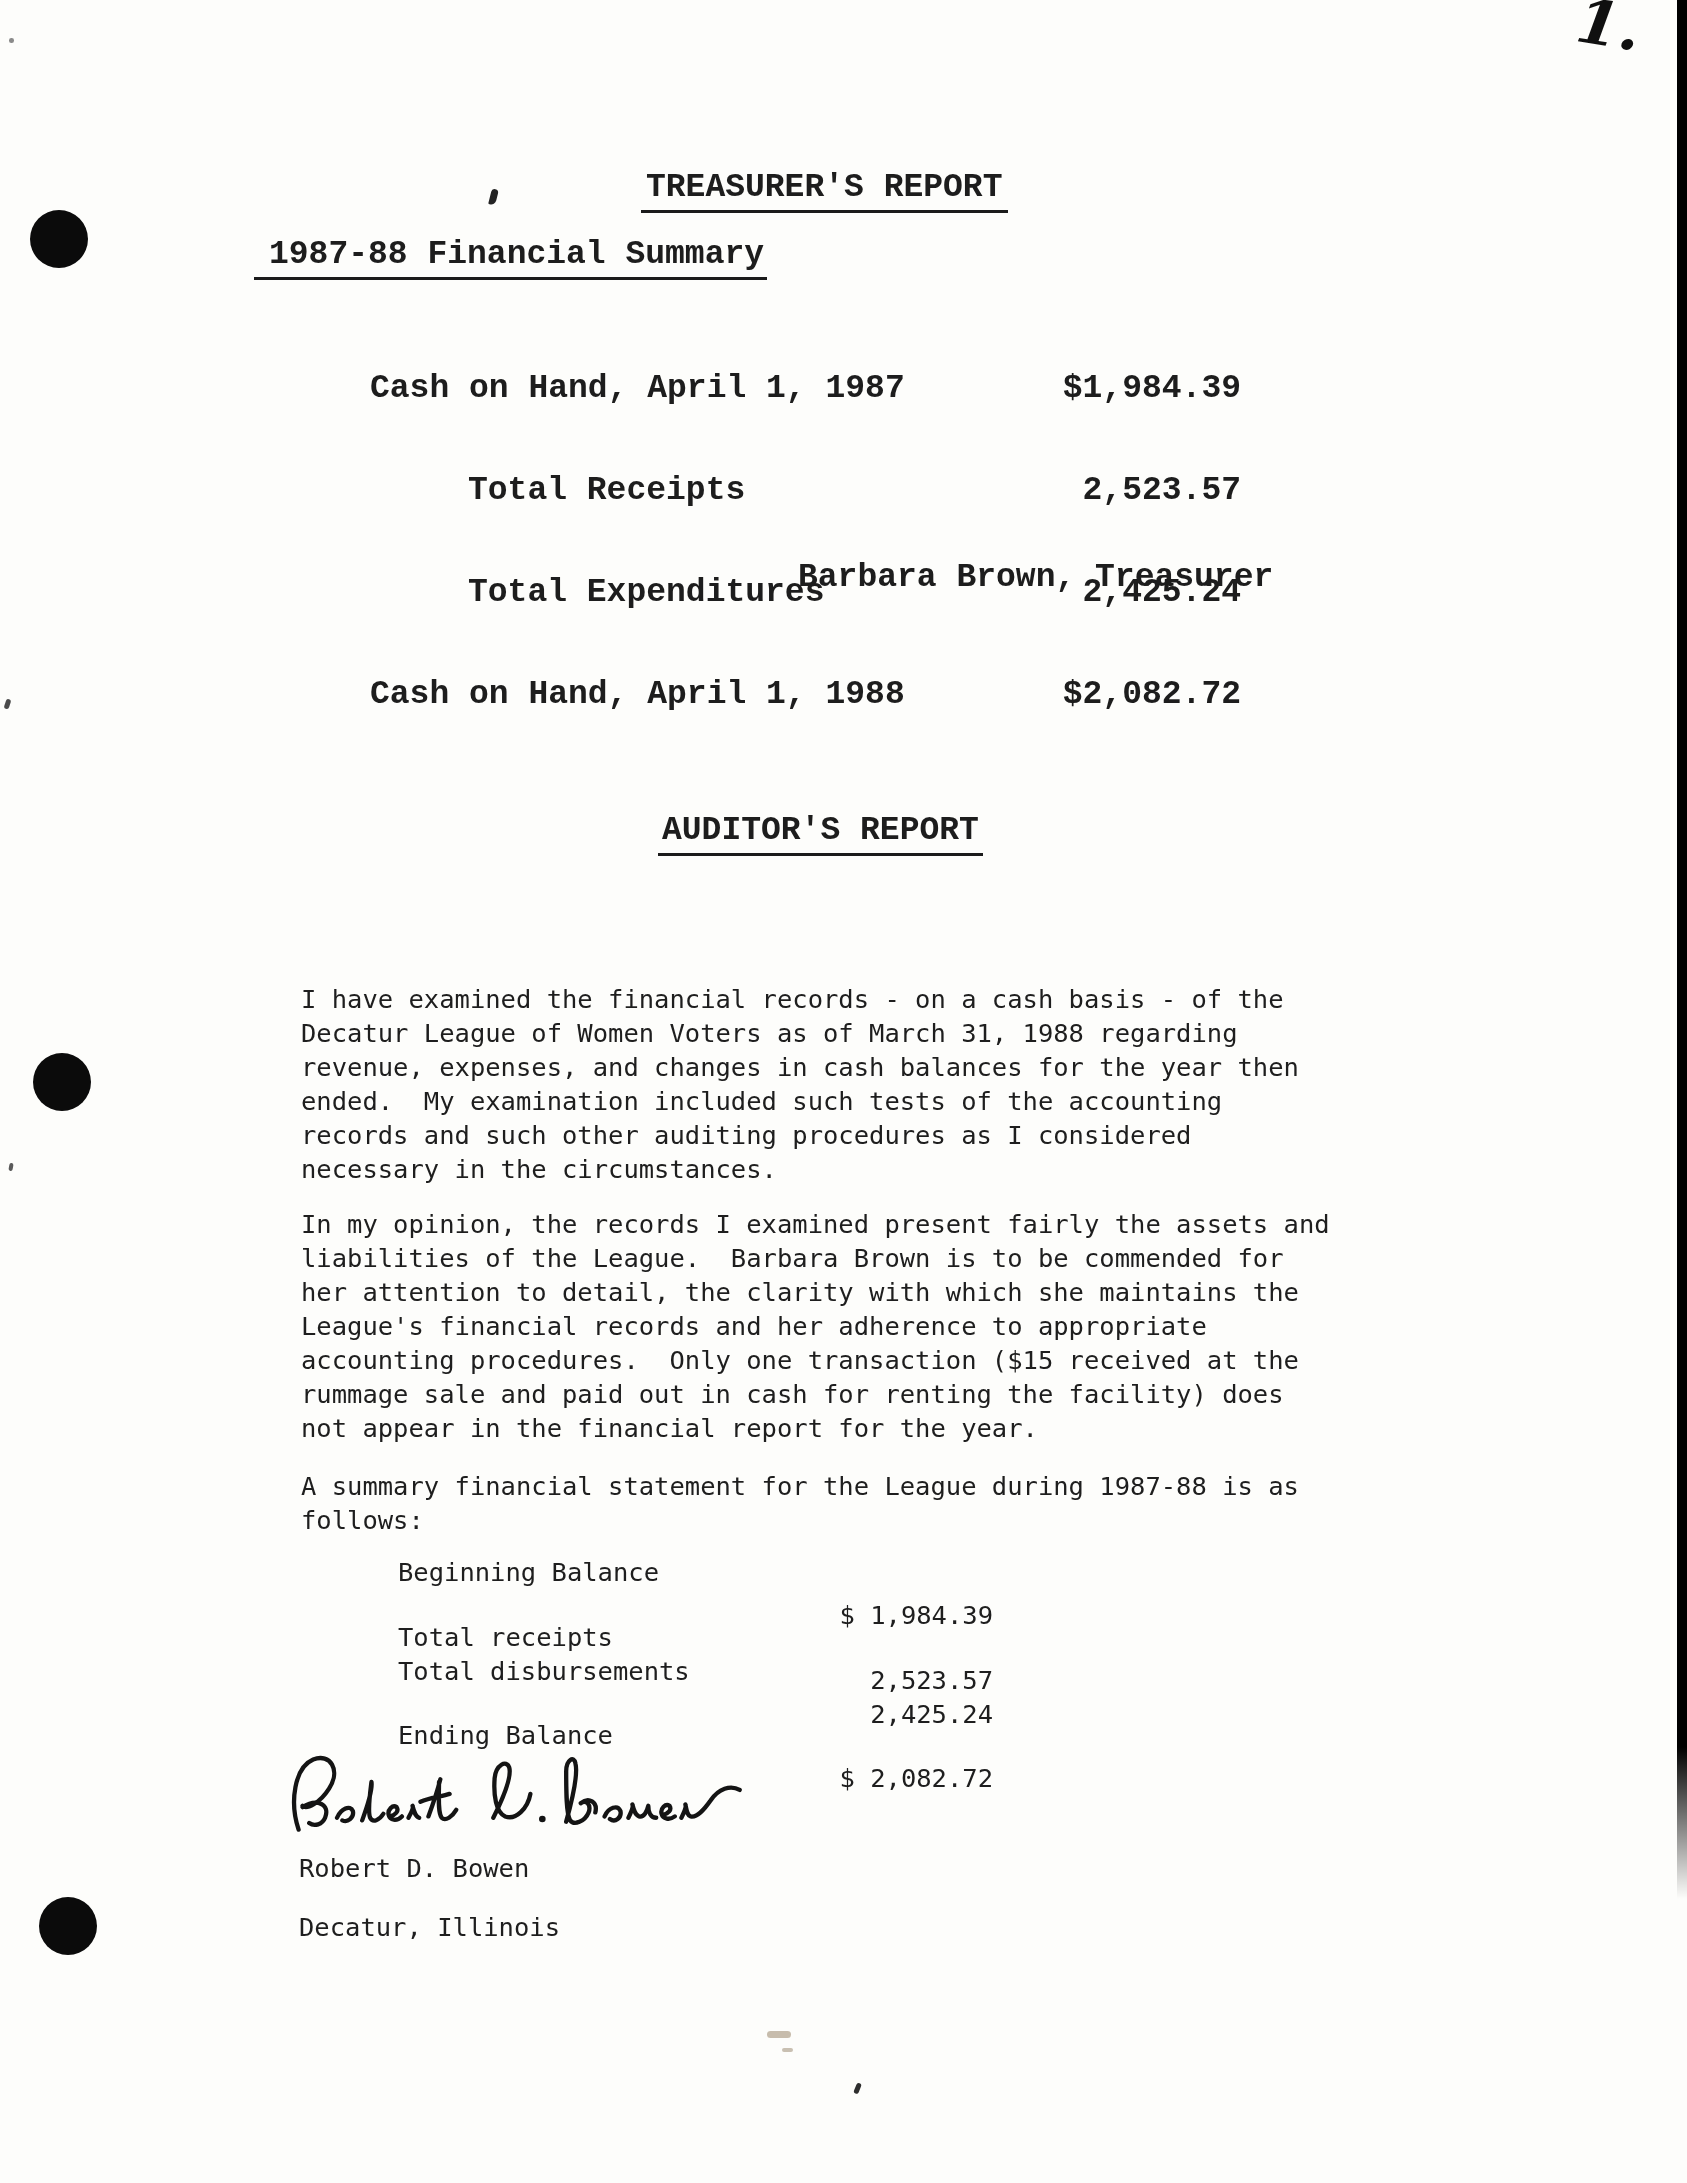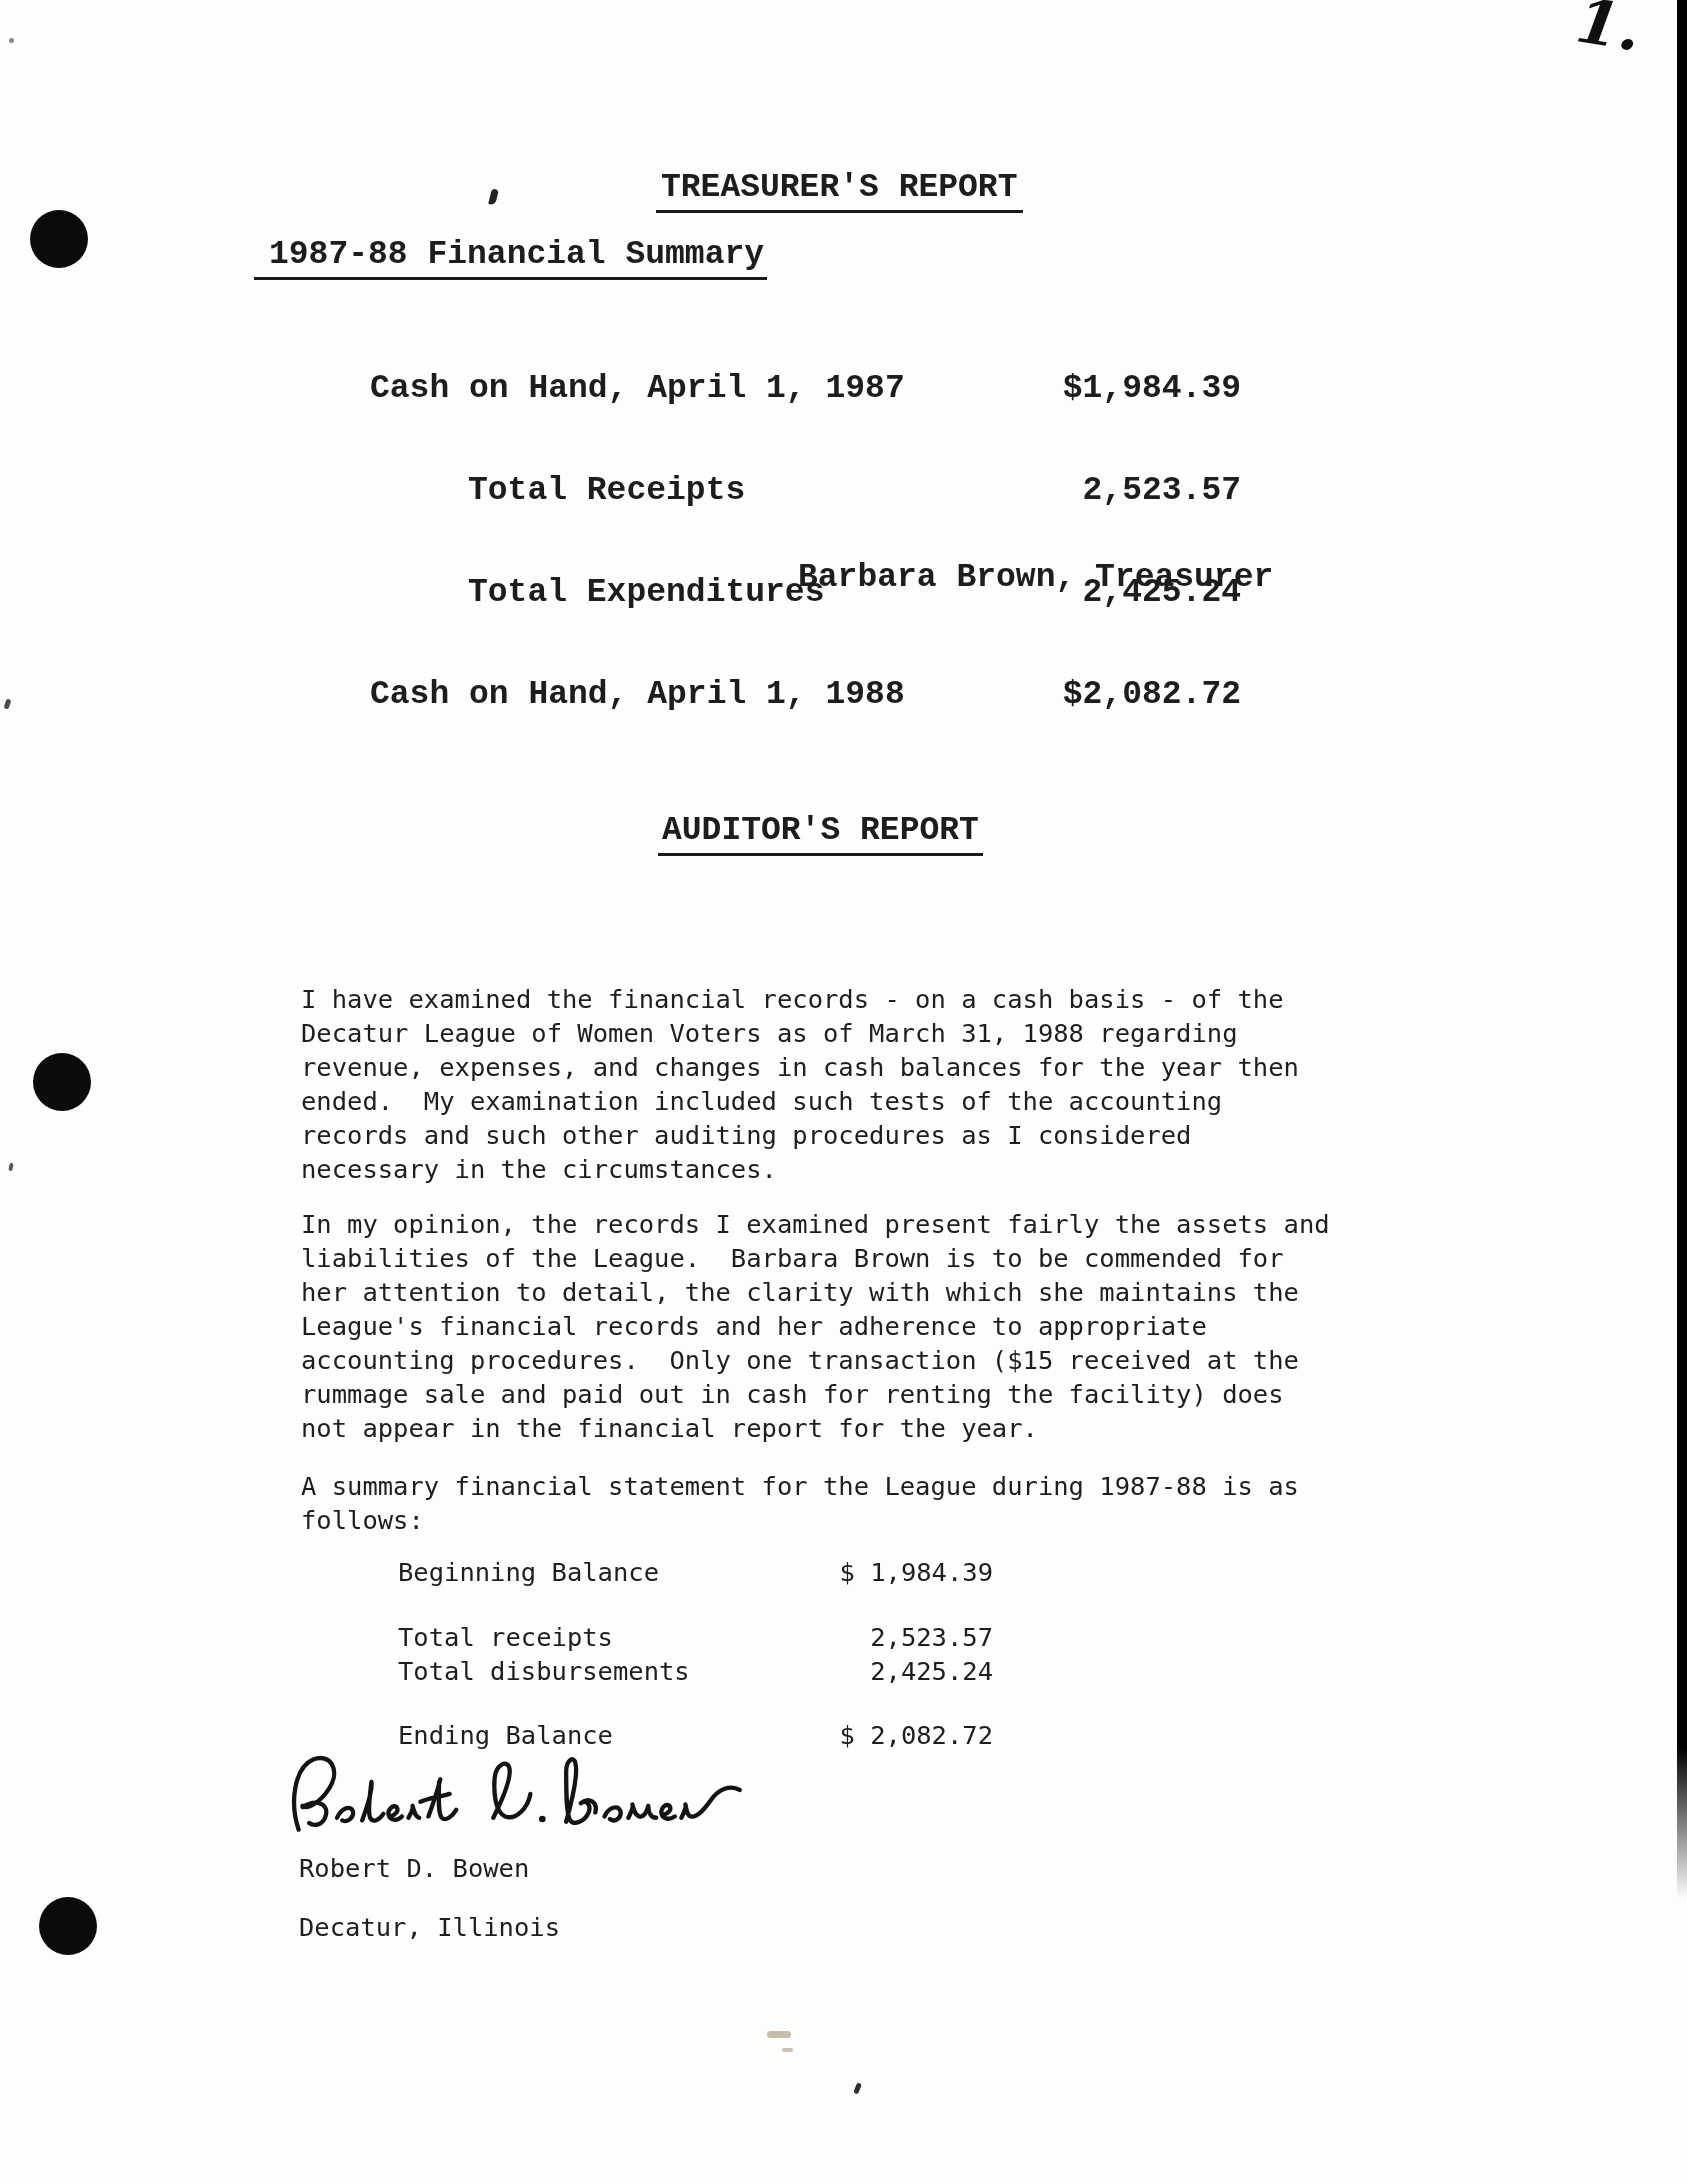--- a/index.html
+++ b/index.html
@@ -17,21 +17,21 @@
 
   .fin-rows{left:370px;top:304px;width:871px;}
   .fin-row{display:flex;height:34px;line-height:34px;}
   .fin-row .fv{margin-left:auto;}
   .fin-row.indent .fl{padding-left:98px;}
 
   .note{left:258px;top:466px;line-height:37px;}
   .signoff{left:798px;top:561px;}
 
   .sum-row{display:flex;left:398px;width:595px;height:34px;line-height:34px;}
-  .sum-row .sv{margin-left:auto;}
+  .sum-row .sv{margin-left:auto;margin-top:43px;}
 
   .punch{position:absolute;width:58px;height:58px;border-radius:50%;background:#0b0b0b;}
   .punch.p1{left:30px;top:210px;}
   .punch.p2{left:33px;top:1053px;}
   .punch.p3{left:39px;top:1897px;}
 
   .edge-strip{position:absolute;right:0;top:0;width:10px;height:1899px;
     background:linear-gradient(to bottom,#000 0,#000 92%,rgba(0,0,0,0) 100%);}
 
   .pagenum{position:absolute;left:1577px;top:-10.6px;font-family:"DejaVu Serif",serif;
@@ -64,21 +64,21 @@
   <div class="edge-strip"></div>
   <div class="pagenum">1.</div>
   <div class="speck sp-comma"></div>
   <div class="speck sp-left1"></div>
   <div class="speck sp-left2"></div>
   <div class="speck sp-tl"></div>
   <div class="speck sp-b1"></div>
   <div class="speck sp-b2"></div>
   <div class="speck sp-b3"></div>
 
-  <div class="tw" style="left:646px;top:171px;margin-left:15px;"><span class="u1">TREASURER'S REPORT</span></div>
+  <div class="tw" style="left:646px;top:171px;"><span class="u1">TREASURER'S REPORT</span></div>
 
   <div class="tw" style="left:269px;top:238px;"><span class="u2">1987-88 Financial Summary</span></div>
 
   <div class="tw fin-rows">
     <div class="fin-row">
       <span class="fl">Cash on Hand, April 1, 1987</span>
       <span class="fv">$1,984.39</span>
     </div>
     <div class="fin-row indent">
       <span class="fl">Total Receipts</span>

